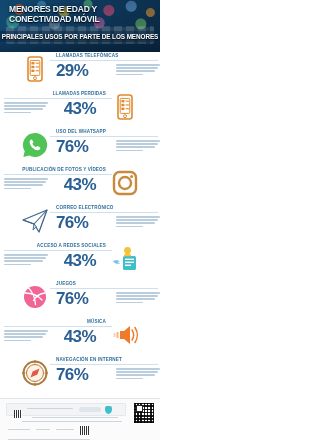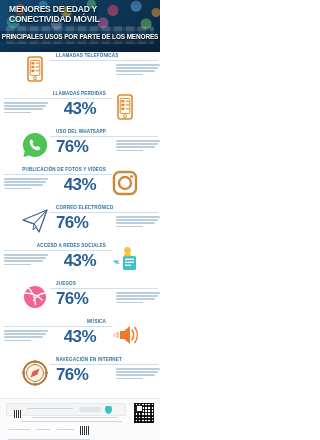--- a/index.html
+++ b/index.html
@@ -2,21 +2,21 @@
 <html><head>
 <meta charset="utf-8">
 <style>
   html,body{margin:0;padding:0;background:#ffffff;}
   body{width:160px;height:440px;overflow:hidden;
        font-family:"Liberation Sans",sans-serif;-webkit-font-smoothing:none;}
 
   .page{position:relative;width:160px;height:440px;background:#fff;}
 
   
-  .hero{position:relative;width:160px;height:52px;overflow:hidden;background:#123a5c;padding-left:6px;}
+  .hero{position:relative;width:160px;height:52px;overflow:hidden;background:#123a5c;}
   .hero-photo{position:absolute;inset:0;
     background:
       radial-gradient(circle at 12% 18%, rgba(255,120,60,.85) 0 5px, transparent 6px),
       radial-gradient(circle at 26% 10%, rgba(90,200,255,.8) 0 4px, transparent 5px),
       radial-gradient(circle at 40% 22%, rgba(255,225,80,.8) 0 5px, transparent 6px),
       radial-gradient(circle at 55% 8%,  rgba(120,255,160,.75) 0 4px, transparent 5px),
       radial-gradient(circle at 68% 20%, rgba(255,90,140,.8) 0 5px, transparent 6px),
       radial-gradient(circle at 82% 12%, rgba(120,190,255,.8) 0 5px, transparent 6px),
       radial-gradient(circle at 94% 24%, rgba(255,170,60,.8) 0 4px, transparent 5px),
       radial-gradient(circle at 8% 42%,  rgba(80,230,200,.6) 0 6px, transparent 7px),
@@ -124,20 +124,21 @@
         <rect x="11.4" y="11.8" width="3" height="2.4" fill="#e08a2e"></rect>
             <rect x="15.6" y="12.4" width="3.4" height="1.1" fill="#e08a2e"></rect>
         <rect x="11.4" y="15.6" width="3" height="2.4" fill="#e08a2e"></rect>
             <rect x="15.6" y="16.2" width="3.4" height="1.1" fill="#e08a2e"></rect>
         <circle cx="15" cy="24.2" r="1.5" fill="none" stroke="#e08a2e" stroke-width="1"></circle>
           </svg>
         </div>
     <div class="block">
       <div class="cat">LLAMADAS TELEFÓNICAS</div>
       <div class="rule"></div>
+      <div class="pct">29%</div>
       <div class="blurb">
             <i></i>
             <i></i>
             <i></i>
             <i></i>
           </div>
     </div>
       </div>
       <div class="row right">
     <div class="icon-wrap">

